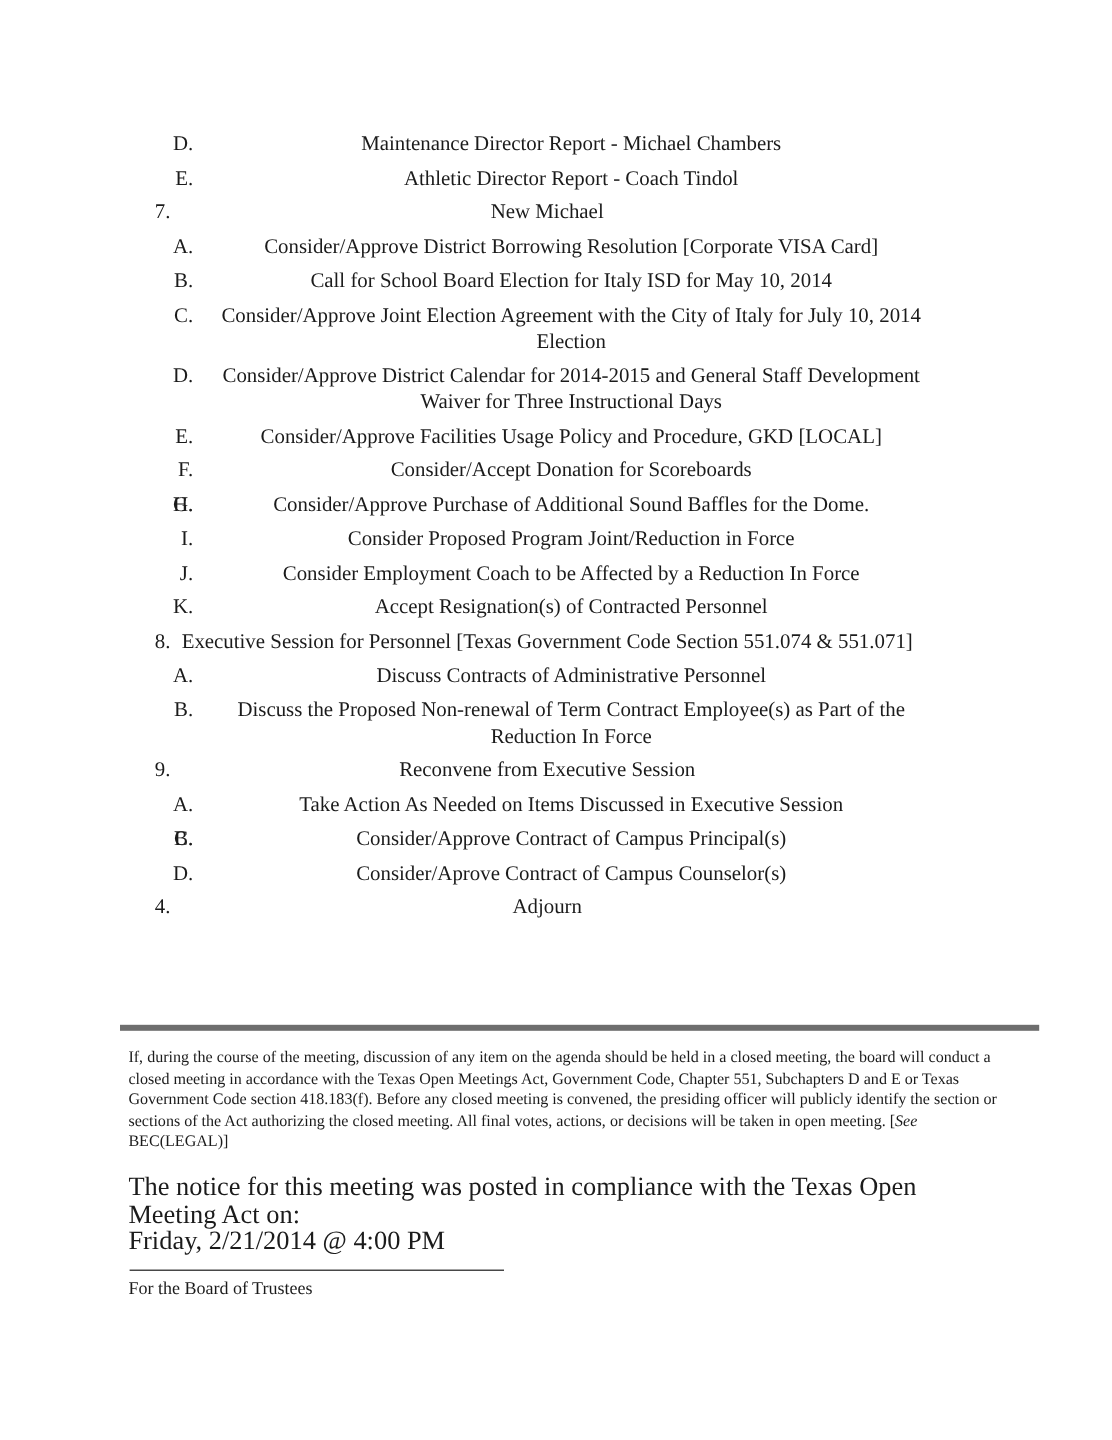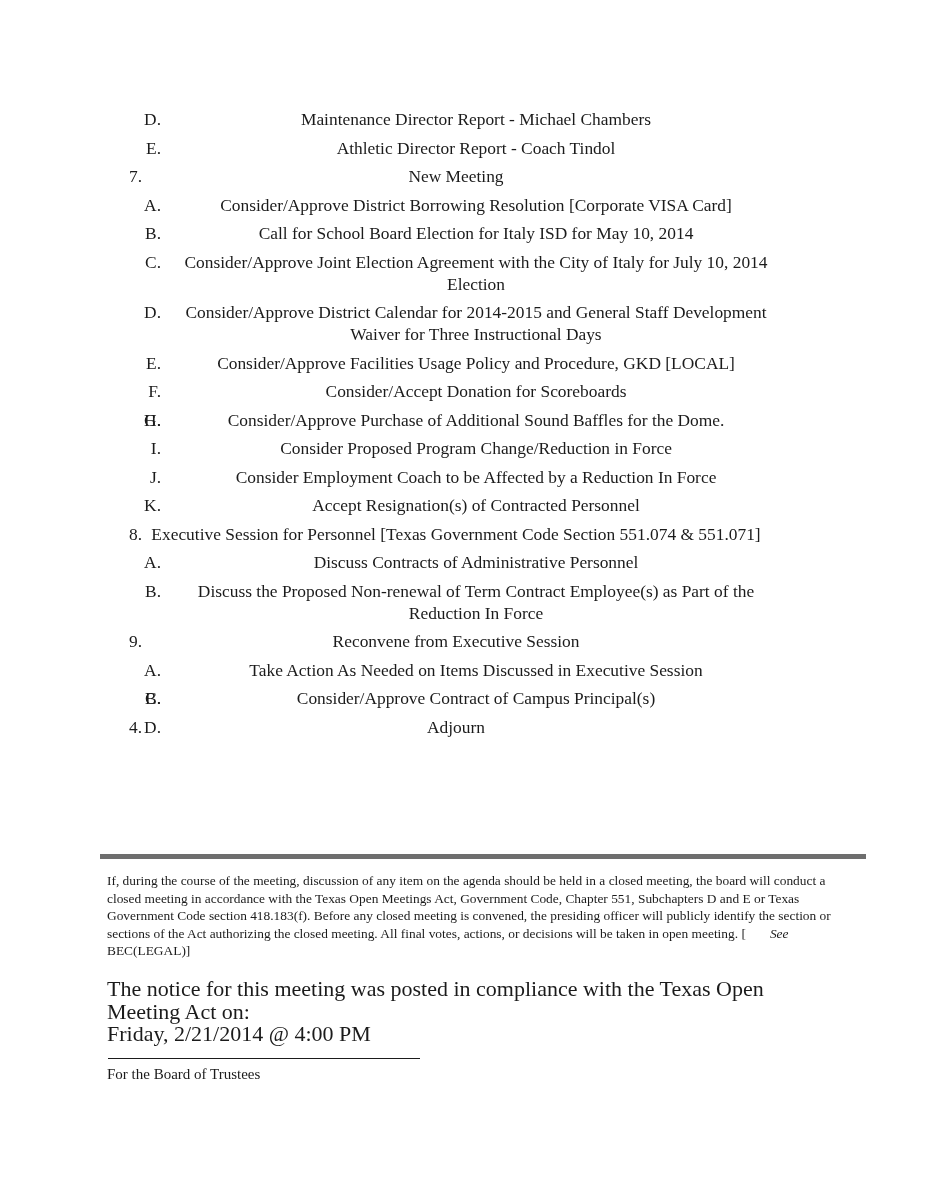--- a/index.html
+++ b/index.html
@@ -113,39 +113,39 @@
     background: #1b1b1b;
   }
   .sig-label {
     position: absolute;
     left: 107px;
     top: 1063px;
     font-size: 15px;
     line-height: 22px;
   }
 
-  .ital { font-style: italic; margin-left: 24px; }
+  .ital { font-style: italic; }
 </style>
 </head>
 <body>
 
 <div class="page">
 
   <div class="agenda">
       <div class="item lvl2">
         <span class="marker">D.</span>
         <span class="body">Maintenance Director Report - Michael Chambers</span>
       </div>
       <div class="item lvl2">
         <span class="marker">E.</span>
         <span class="body">Athletic Director Report - Coach Tindol</span>
       </div>
       <div class="item lvl1">
         <span class="marker">7.</span>
-        <span class="body">New Meeting</span>
+        <span class="body">New Michael</span>
       </div>
       <div class="item lvl2">
         <span class="marker">A.</span>
         <span class="body">Consider/Approve District Borrowing Resolution [Corporate VISA Card]</span>
       </div>
       <div class="item lvl2">
         <span class="marker">B.</span>
         <span class="body">Call for School Board Election for Italy ISD for May 10, 2014</span>
       </div>
       <div class="item lvl2">
@@ -166,21 +166,21 @@
       </div>
       <div class="item lvl2">
         <span class="marker">G.</span>
       </div>
       <div class="item lvl2">
         <span class="marker">H.</span>
         <span class="body">Consider/Approve Purchase of Additional Sound Baffles for the Dome.</span>
       </div>
       <div class="item lvl2">
         <span class="marker">I.</span>
-        <span class="body">Consider Proposed Program Change/Reduction in Force</span>
+        <span class="body">Consider Proposed Program Joint/Reduction in Force</span>
       </div>
       <div class="item lvl2">
         <span class="marker">J.</span>
         <span class="body">Consider Employment Coach to be Affected by a Reduction In Force</span>
       </div>
       <div class="item lvl2">
         <span class="marker">K.</span>
         <span class="body">Accept Resignation(s) of Contracted Personnel</span>
       </div>
       <div class="item lvl1">
@@ -205,20 +205,21 @@
       </div>
       <div class="item lvl2">
         <span class="marker">B.</span>
       </div>
       <div class="item lvl2">
         <span class="marker">C.</span>
         <span class="body">Consider/Approve Contract of Campus Principal(s)</span>
       </div>
       <div class="item lvl2">
         <span class="marker">D.</span>
+        <span class="body">Consider/Aprove Contract of Campus Counselor(s)</span>
       </div>
       <div class="item lvl1">
         <span class="marker">4.</span>
         <span class="body">Adjourn</span>
       </div>
     </div>
 
   <div class="rule"></div>
 
   <div class="notice-block"><span>If, during the course of the meeting, discussion of any item on the agenda should be held in a closed meeting, the board will conduct a closed meeting in accordance with the Texas Open Meetings Act, Government Code, Chapter 551, Subchapters D and E or Texas Government Code section 418.183(f).  Before any closed meeting is convened, the presiding officer will publicly identify the section or sections of the Act authorizing the closed meeting. All final votes, actions, or decisions will be taken in open meeting. [</span><span class="ital">See</span><span> BEC(LEGAL)]</span></div>

